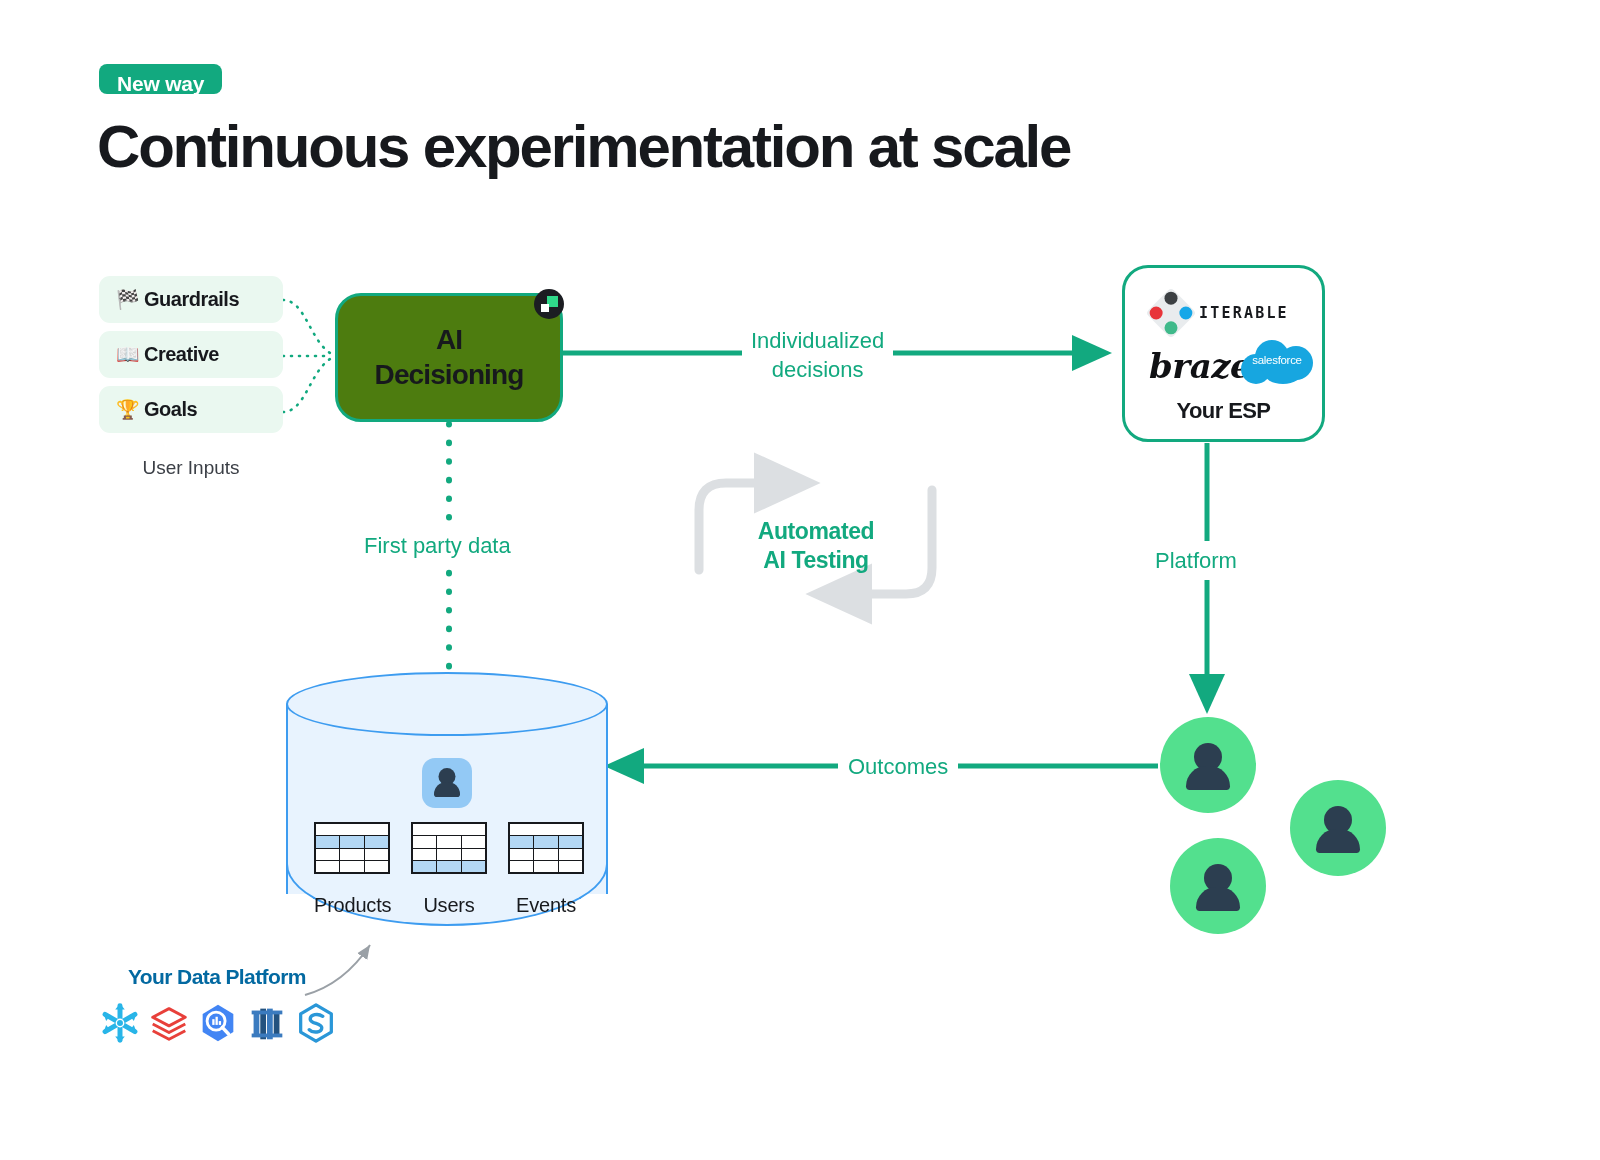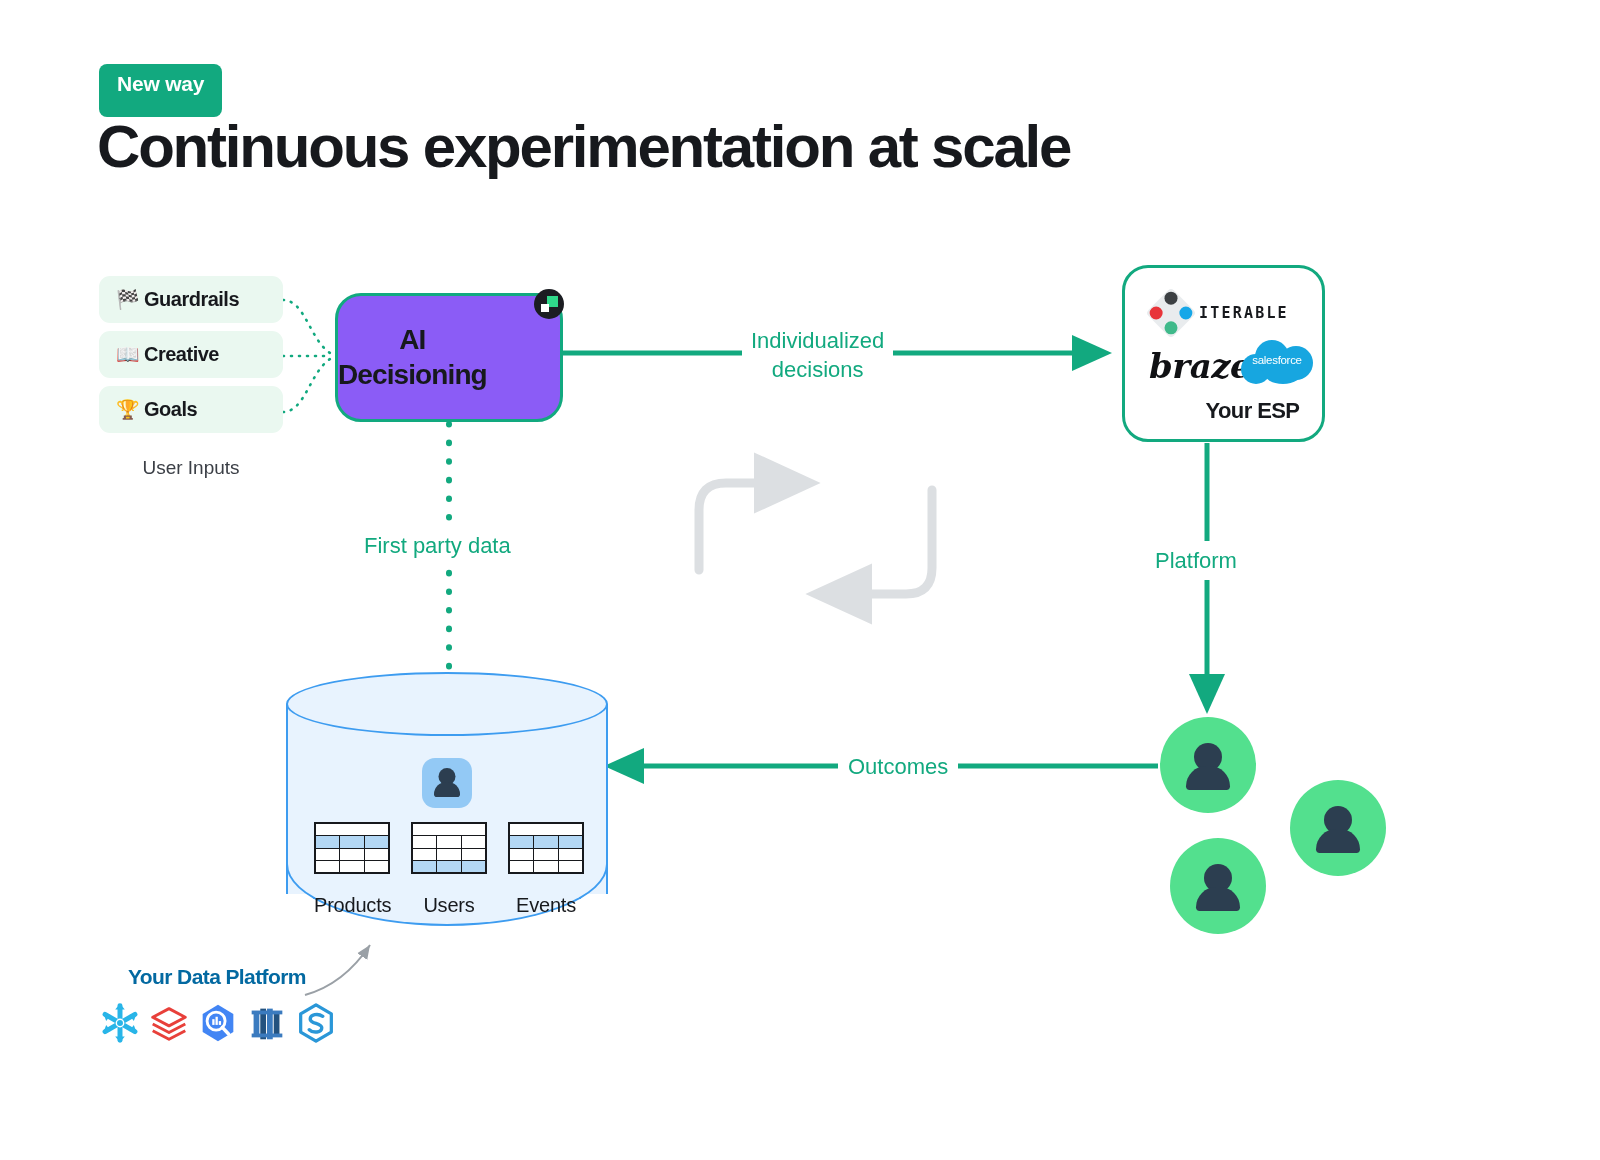--- a/index.html
+++ b/index.html
@@ -26,21 +26,21 @@
   
   .badge-newway {
     position: absolute;
     left: 99px;
     top: 64px;
     background: #12a97f;
     color: #ffffff;
     font-size: 21px;
     font-weight: bold;
     letter-spacing: -0.2px;
-    padding: 9px 18px 23px 18px;
+    padding: 9px 18px 0 18px;
     border-radius: 8px;
     line-height: 1;
   }
   .page-title {
     position: absolute;
     left: 97px;
     top: 112px;
     font-size: 60px;
     font-weight: bold;
     letter-spacing: -2.2px;
@@ -89,25 +89,26 @@
   }
 
   
   .ai-card {
     position: absolute;
     left: 335px;
     top: 293px;
     width: 228px;
     height: 129px;
     border: 3.5px solid #12a97f;
-    background: #8b5cf6;
+    background: #4d7c0f;
     border-radius: 26px;
     box-sizing: border-box;
     display: flex;
     align-items: center;
+    justify-content: center;
   }
   .ai-card .ai-title {
     font-size: 28px;
     font-weight: bold;
     line-height: 1.24;
     letter-spacing: -0.9px;
     text-align: center;
     color: #17191d;
   }
   .ai-logo-badge {
@@ -227,21 +228,20 @@
   .esp-caption {
     position: absolute;
     left: 0;
     top: 130px;
     width: 100%;
     text-align: center;
     font-size: 22px;
     font-weight: bold;
     letter-spacing: -0.6px;
     color: #17191d;
-    padding-left: 29px;
   }
 
   
   .conn-label {
     position: absolute;
     color: #12a97f;
     font-size: 22px;
     line-height: 1.32;
     background: #ffffff;
     text-align: center;
@@ -523,20 +523,24 @@
   </div>
 
   <div class="conn-label" id="label-individualized">
     <div>Individualized</div>
     <div>decisions</div>
   </div>
   <div class="conn-label" id="label-firstparty">First party data</div>
   <div class="conn-label" id="label-messages">Platform</div>
   <div class="conn-label" id="label-outcomes">Outcomes</div>
 
+  <div class="ai-testing-label">
+    <div>Automated</div>
+    <div>AI Testing</div>
+  </div>
 
   <div class="db-wrap">
     <div class="db-body"></div>
     <div class="db-bottom"></div>
     <div class="db-top"></div>
 
     <div class="user-chip">
       <span class="person" style="left:50%;top:10px;width:26px;height:30px;">
         <span class="head" style="width:17px;height:17px;top:0;"></span>
         <span class="body" style="width:26px;height:15px;top:14px;border-radius:13px 13px 3px 3px;"></span>

